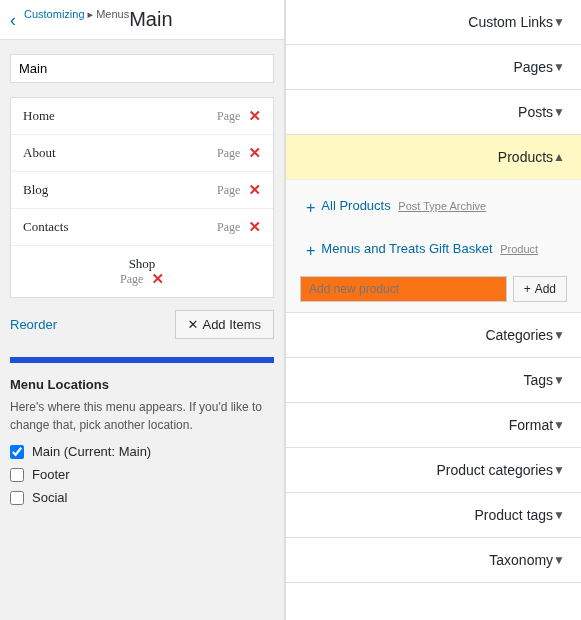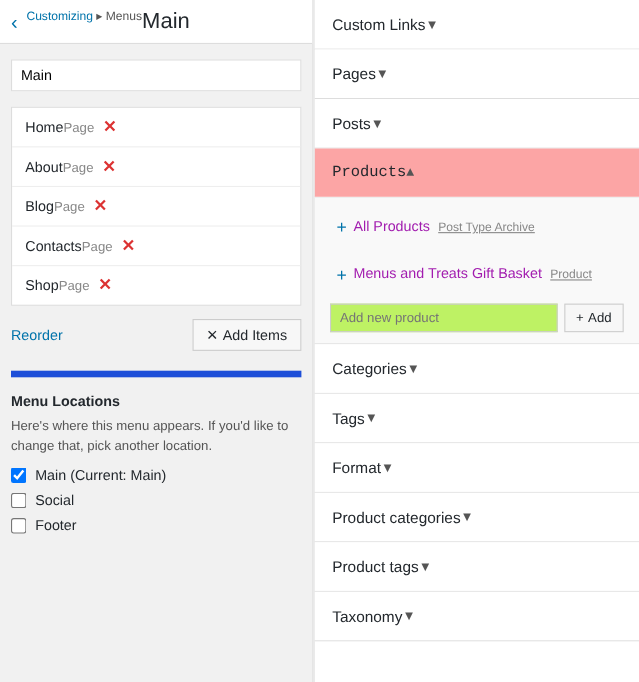--- a/index.html
+++ b/index.html
@@ -83,27 +83,29 @@
 
     .menu-items-list {
       background: #fff;
       border: 1px solid #ddd;
       margin-bottom: 12px;
     }
 
     .menu-item-row {
       display: flex;
       align-items: center;
-      justify-content: flex-start;
+      justify-content: space-between;
       padding: 10px 12px;
       border-bottom: 1px solid #eee;
+      font-family: Liberation Serif, serif;
     }
 
     .menu-item-row:last-child {
       border-bottom: none;
+      flex-direction: column;
     }
 
     .menu-item-name {
       font-size: 13px;
       color: #23282d;
       font-weight: 500;
     }
 
     .menu-item-right {
       display: flex;
@@ -194,21 +196,21 @@
       border-left: 1px solid #ddd;
     }
 
     .accordion-item {
       border-bottom: 1px solid #ddd;
     }
 
     .accordion-header {
       display: flex;
       align-items: center;
-      justify-content: flex-start;
+      justify-content: flex-end;
       padding: 14px 16px;
       cursor: pointer;
       background: #fff;
     }
 
     .accordion-title {
       font-size: 14px;
       color: #23282d;
       font-weight: 500;
     }
@@ -234,21 +236,21 @@
 
     .product-plus {
       color: #0073aa;
       font-size: 16px;
       margin-top: 1px;
       cursor: pointer;
     }
 
     .product-title {
       font-size: 13px;
-      color: #a21caf;
+      color: #0369a1;
       text-align: center;
     }
 
     .product-type-badge {
       font-size: 11px;
       color: #888;
       margin-left: 4px;
       text-decoration: underline;
     }
 
@@ -256,21 +258,21 @@
       display: flex;
       gap: 6px;
       margin-top: 6px;
     }
 
     .add-new-input {
       flex: 1;
       padding: 5px 8px;
       border: 1px solid #ccc;
       font-size: 12px;
-      background: #bef264;
+      background: #f97316;
     }
 
     .add-btn {
       background: #f7f7f7;
       border: 1px solid #ccc;
       padding: 5px 10px;
       font-size: 12px;
       cursor: pointer;
       color: #23282d;
       display: flex;
@@ -346,25 +348,25 @@
     <div class="menu-locations-section">
       <div class="menu-locations-title">Menu Locations</div>
       <div class="menu-locations-desc">Here's where this menu appears. If you'd like to change that, pick another location.</div>
       <div id="locations-container">
           <div class="checkbox-row">
     <input type="checkbox" checked="" style="">
     <label class="checkbox-label">Main (Current: Main)</label>
   </div>
           <div class="checkbox-row">
     <input type="checkbox" style="">
-    <label class="checkbox-label">Social</label>
+    <label class="checkbox-label">Footer</label>
   </div>
           <div class="checkbox-row">
     <input type="checkbox" style="">
-    <label class="checkbox-label">Footer</label>
+    <label class="checkbox-label">Social</label>
   </div>
         </div>
     </div>
   </div>
 </div>
 
 <div class="right-panel">
   <div id="accordion-container">
       <div class="accordion-item">
       <div class="accordion-header">
@@ -378,21 +380,21 @@
         <span class="accordion-arrow">▼</span>
       </div>
     </div>
       <div class="accordion-item">
       <div class="accordion-header">
         <span class="accordion-title">Posts</span>
         <span class="accordion-arrow">▼</span>
       </div>
     </div>
       <div class="accordion-item">
-      <div class="accordion-header" style="background:#fca5a5;font-family:Liberation Mono, monospace;">
+      <div class="accordion-header" style="background:#fef9c3;">
         <span class="accordion-title">Products</span>
         <span class="accordion-arrow">▲</span>
       </div>
       <div class="accordion-content">
 
       <div class="products-item">
         <span class="product-plus">+</span>
         <div>
           <span class="product-title">All Products</span>
           <span class="product-type-badge">Post Type Archive</span>

